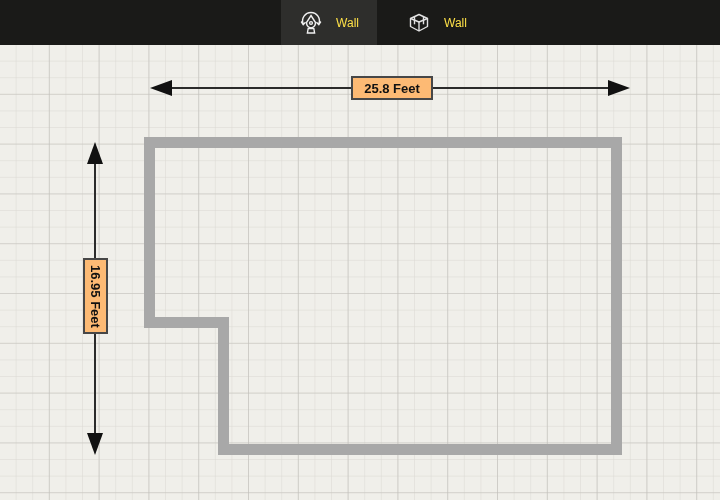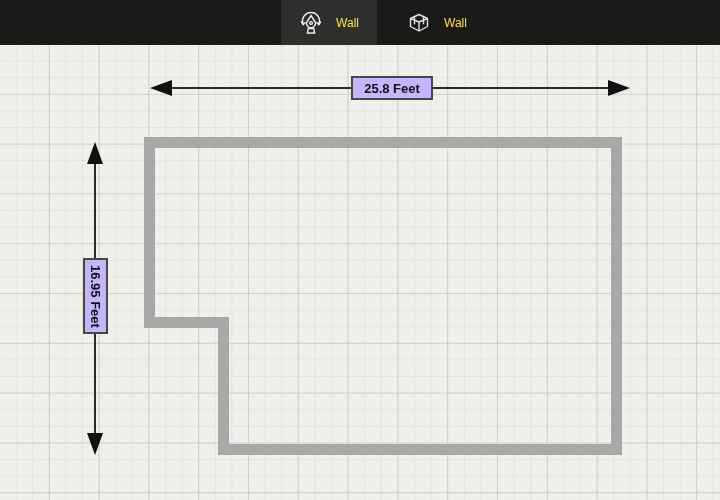--- a/index.html
+++ b/index.html
@@ -32,21 +32,21 @@
 
   
   .canvas-wrap {
     position: absolute; left: 0; top: 45px;
     width: 720px; height: 455px;
   }
 
   
   .dim-label {
     position: absolute;
-    background: #c4b5fd;
+    background: #fdba74;
     border: 2px solid #474747;
     color: #111;
     font-weight: bold;
     font-size: 13px;
     display: flex; align-items: center; justify-content: center;
     z-index: 3;
   }
   .dim-label.horizontal {
     left: 351px; top: 76px;
     width: 82px; height: 24px;

